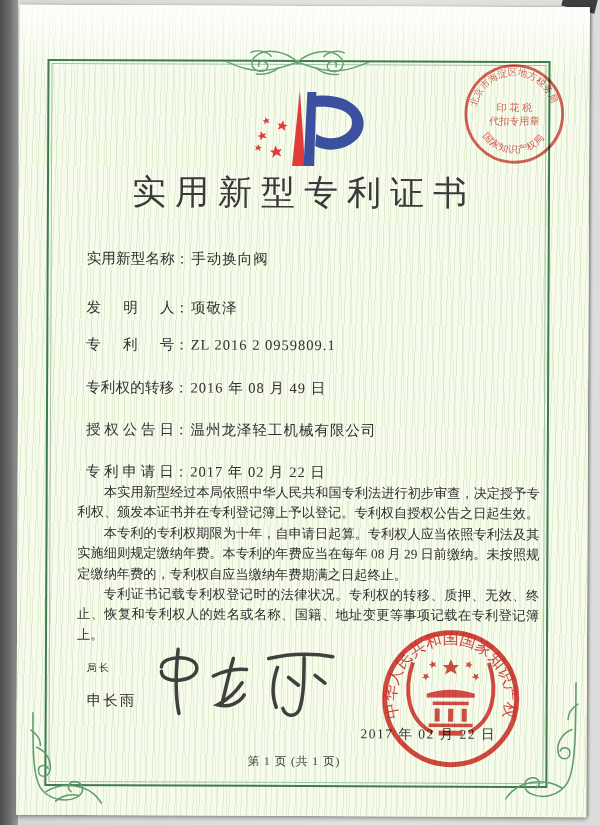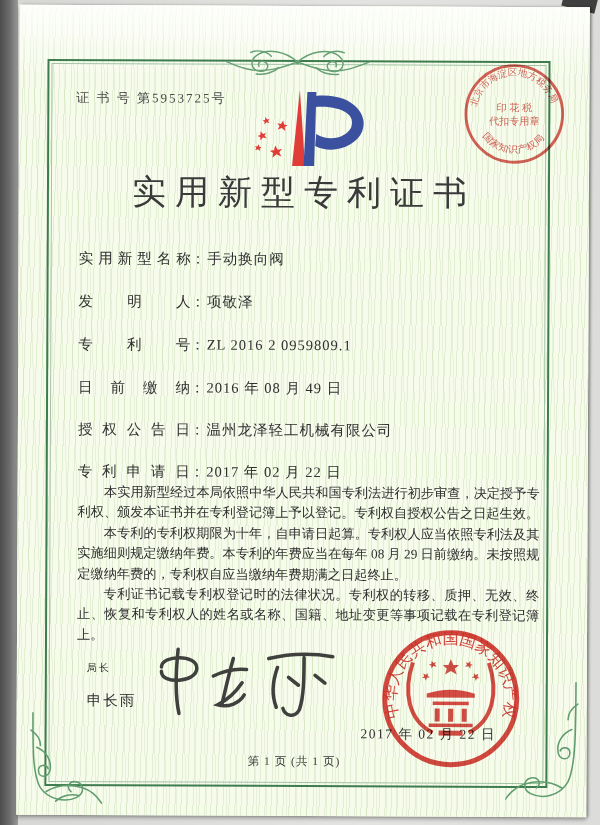--- a/index.html
+++ b/index.html
@@ -46,24 +46,24 @@
   }
   .txt{position:absolute;color:#343434;white-space:nowrap;}
   .cert-no{left:57px;top:84px;font-size:13px;letter-spacing:2px;color:#4a4a4a;}
   .logo{position:absolute;left:210px;top:78px;width:150px;height:90px;}
   .title{
     left:0;top:164px;width:570px;text-align:center;
     font-size:34px;letter-spacing:9px;color:#3a3a3a;font-weight:400;
   }
   .fields{position:absolute;left:60px;top:244px;width:470px;}
   .field-row{position:absolute;left:0;font-size:14.5px;color:#303030;white-space:nowrap;}
-  .field-label{display:inline-block;width:112px;text-align:justify;text-align-last:justify;}
+  .field-label{display:inline-block;width:88px;text-align:justify;text-align-last:justify;padding-left:8px;}
   .field-colon{display:inline-block;margin-right:2px;}
   .field-value{letter-spacing:1px;}
-  .r0{top:0;} .r1{top:43px;} .r2{top:86px;} .r3{top:129px;} .r4{top:171px;} .r5{top:213px;}
+  .r0{top:0;} .r1{top:49px;} .r2{top:86px;} .r3{top:129px;} .r4{top:171px;} .r5{top:213px;}
   .paras{
     position:absolute;left:60px;top:477px;width:462px;
     font-size:13.2px;line-height:20.4px;color:#2e2e2e;text-align:justify;
   }
   .paras p{margin:0;text-indent:2em;}
   .signer-title{left:70px;top:656px;font-size:10px;color:#2f2f2f;letter-spacing:2px;}
   .signer-name{left:70px;top:686px;font-size:14.5px;color:#2f2f2f;letter-spacing:2px;font-family:Liberation Mono, monospace;}
   .signature-svg{position:absolute;left:128px;top:634px;width:210px;height:85px;}
   .footer-page{
     left:28px;top:748px;width:499px;text-align:center;
@@ -113,21 +113,20 @@
     </svg>
     <svg class="orn-br" viewBox="0 0 80 126">
       <g stroke="#5f9c6e" fill="none" stroke-width="1.6" stroke-linecap="round">
         <path d="M8,2 C8,52 8,88 16,104 C24,118 42,122 54,116 C62,112 62,102 54,100 C47,98 42,105 48,110"></path>
         <path d="M12,50 C22,54 28,64 26,74 C24,82 14,82 14,74 C14,68 22,67 24,72"></path>
         <path d="M22,110 C32,104 46,102 60,106 C70,109 76,116 80,122"></path>
         <path d="M6,24 C12,28 16,34 16,40"></path>
       </g>
     </svg>
 
-    <div class="txt cert-no">证 书 号 第5953725号</div>
 
     <svg class="logo" viewBox="0 0 150 90">
       <defs>
         <path id="st" d="M0,-10 L2.94,-3.09 L9.51,-3.09 L4.76,1.18 L6.88,8.09 L0,3.82 L-6.88,8.09 L-4.76,1.18 L-9.51,-3.09 L-2.94,-3.09 Z"></path>
       </defs>
       <g>
         <polygon points="70.5,6 63,82 76,82" fill="#e03c38"></polygon>
       </g>
       <g fill="#3c50a0">
         <polygon points="78,8 74.5,82 85,82 87,8"></polygon>
@@ -148,21 +147,21 @@
       <div class="field-row r0">
         <span class="field-label">实用新型名称</span><span class="field-colon">：</span><span class="field-value">手动换向阀</span>
       </div>
       <div class="field-row r1">
         <span class="field-label">发明人</span><span class="field-colon">：</span><span class="field-value">项敬泽</span>
       </div>
       <div class="field-row r2">
         <span class="field-label">专利号</span><span class="field-colon">：</span><span class="field-value">ZL 2016 2 0959809.1</span>
       </div>
       <div class="field-row r3">
-        <span class="field-label">日前缴纳</span><span class="field-colon">：</span><span class="field-value">2016 年 08 月 49 日</span>
+        <span class="field-label">专利权的转移</span><span class="field-colon">：</span><span class="field-value">2016 年 08 月 49 日</span>
       </div>
       <div class="field-row r4">
         <span class="field-label">授权公告日</span><span class="field-colon">：</span><span class="field-value">温州龙泽轻工机械有限公司</span>
       </div>
       <div class="field-row r5">
         <span class="field-label">专利申请日</span><span class="field-colon">：</span><span class="field-value">2017 年 02 月 22 日</span>
       </div>
     </div>
 
     <div class="paras">

